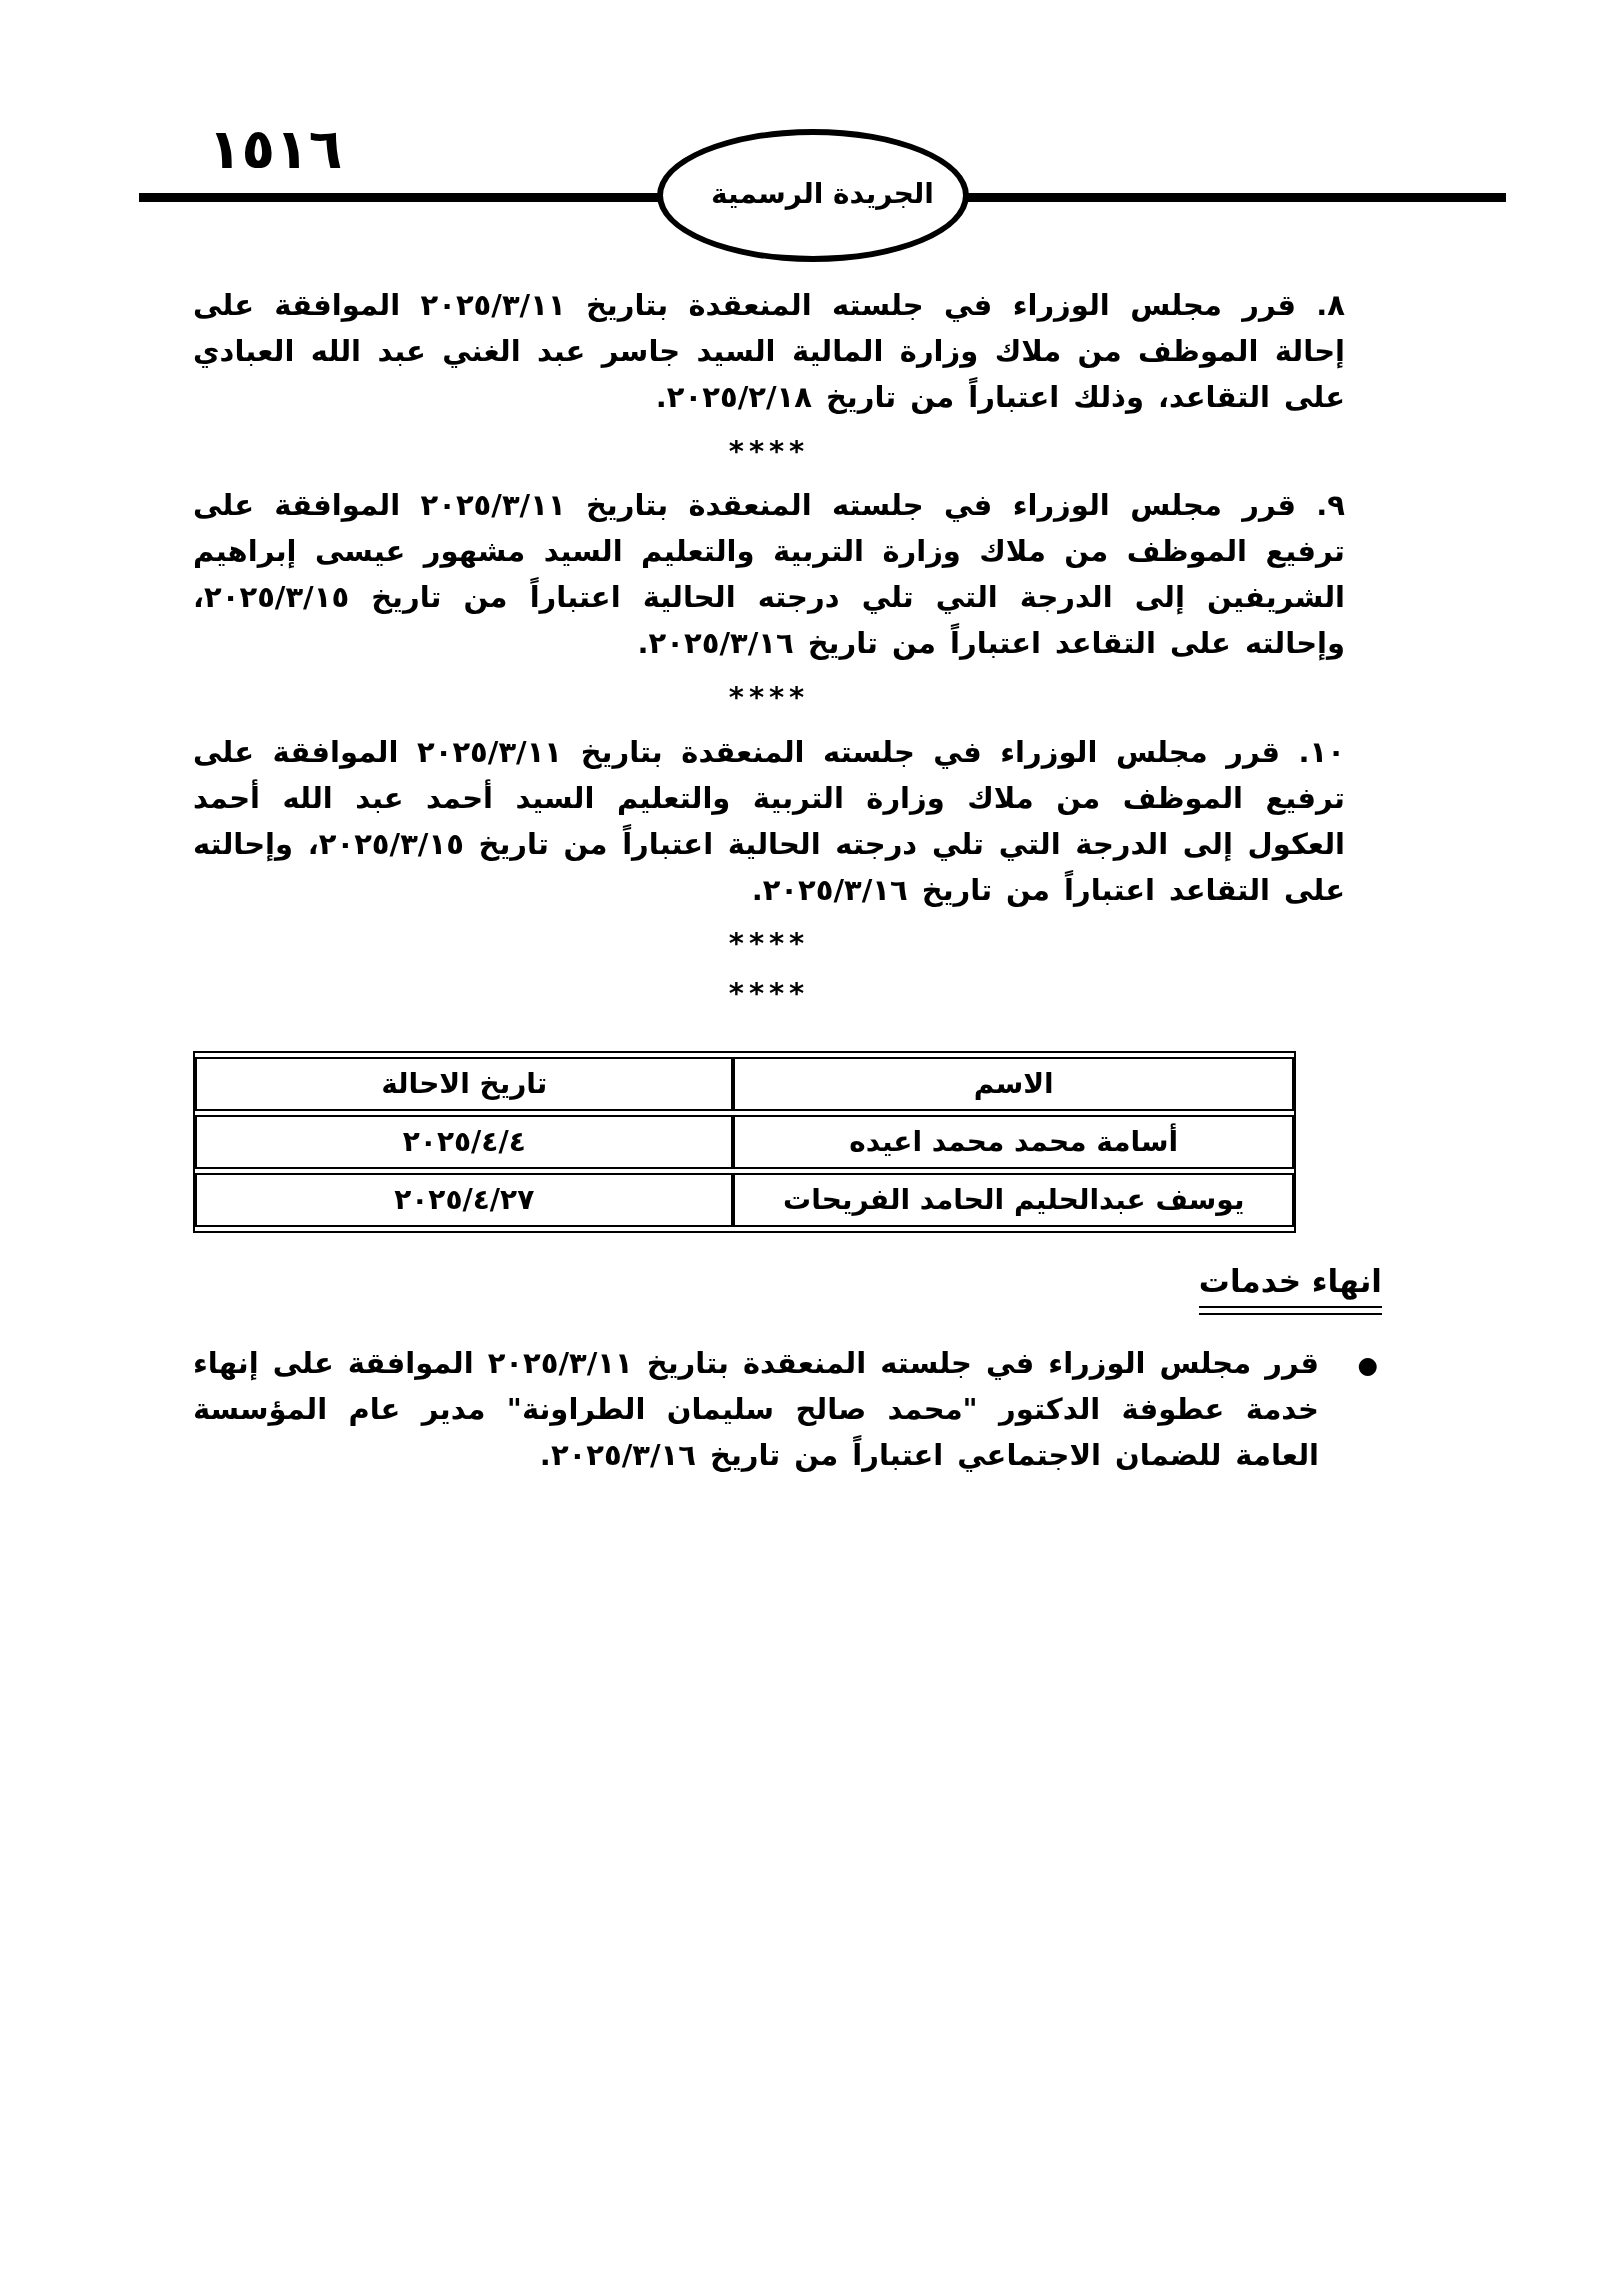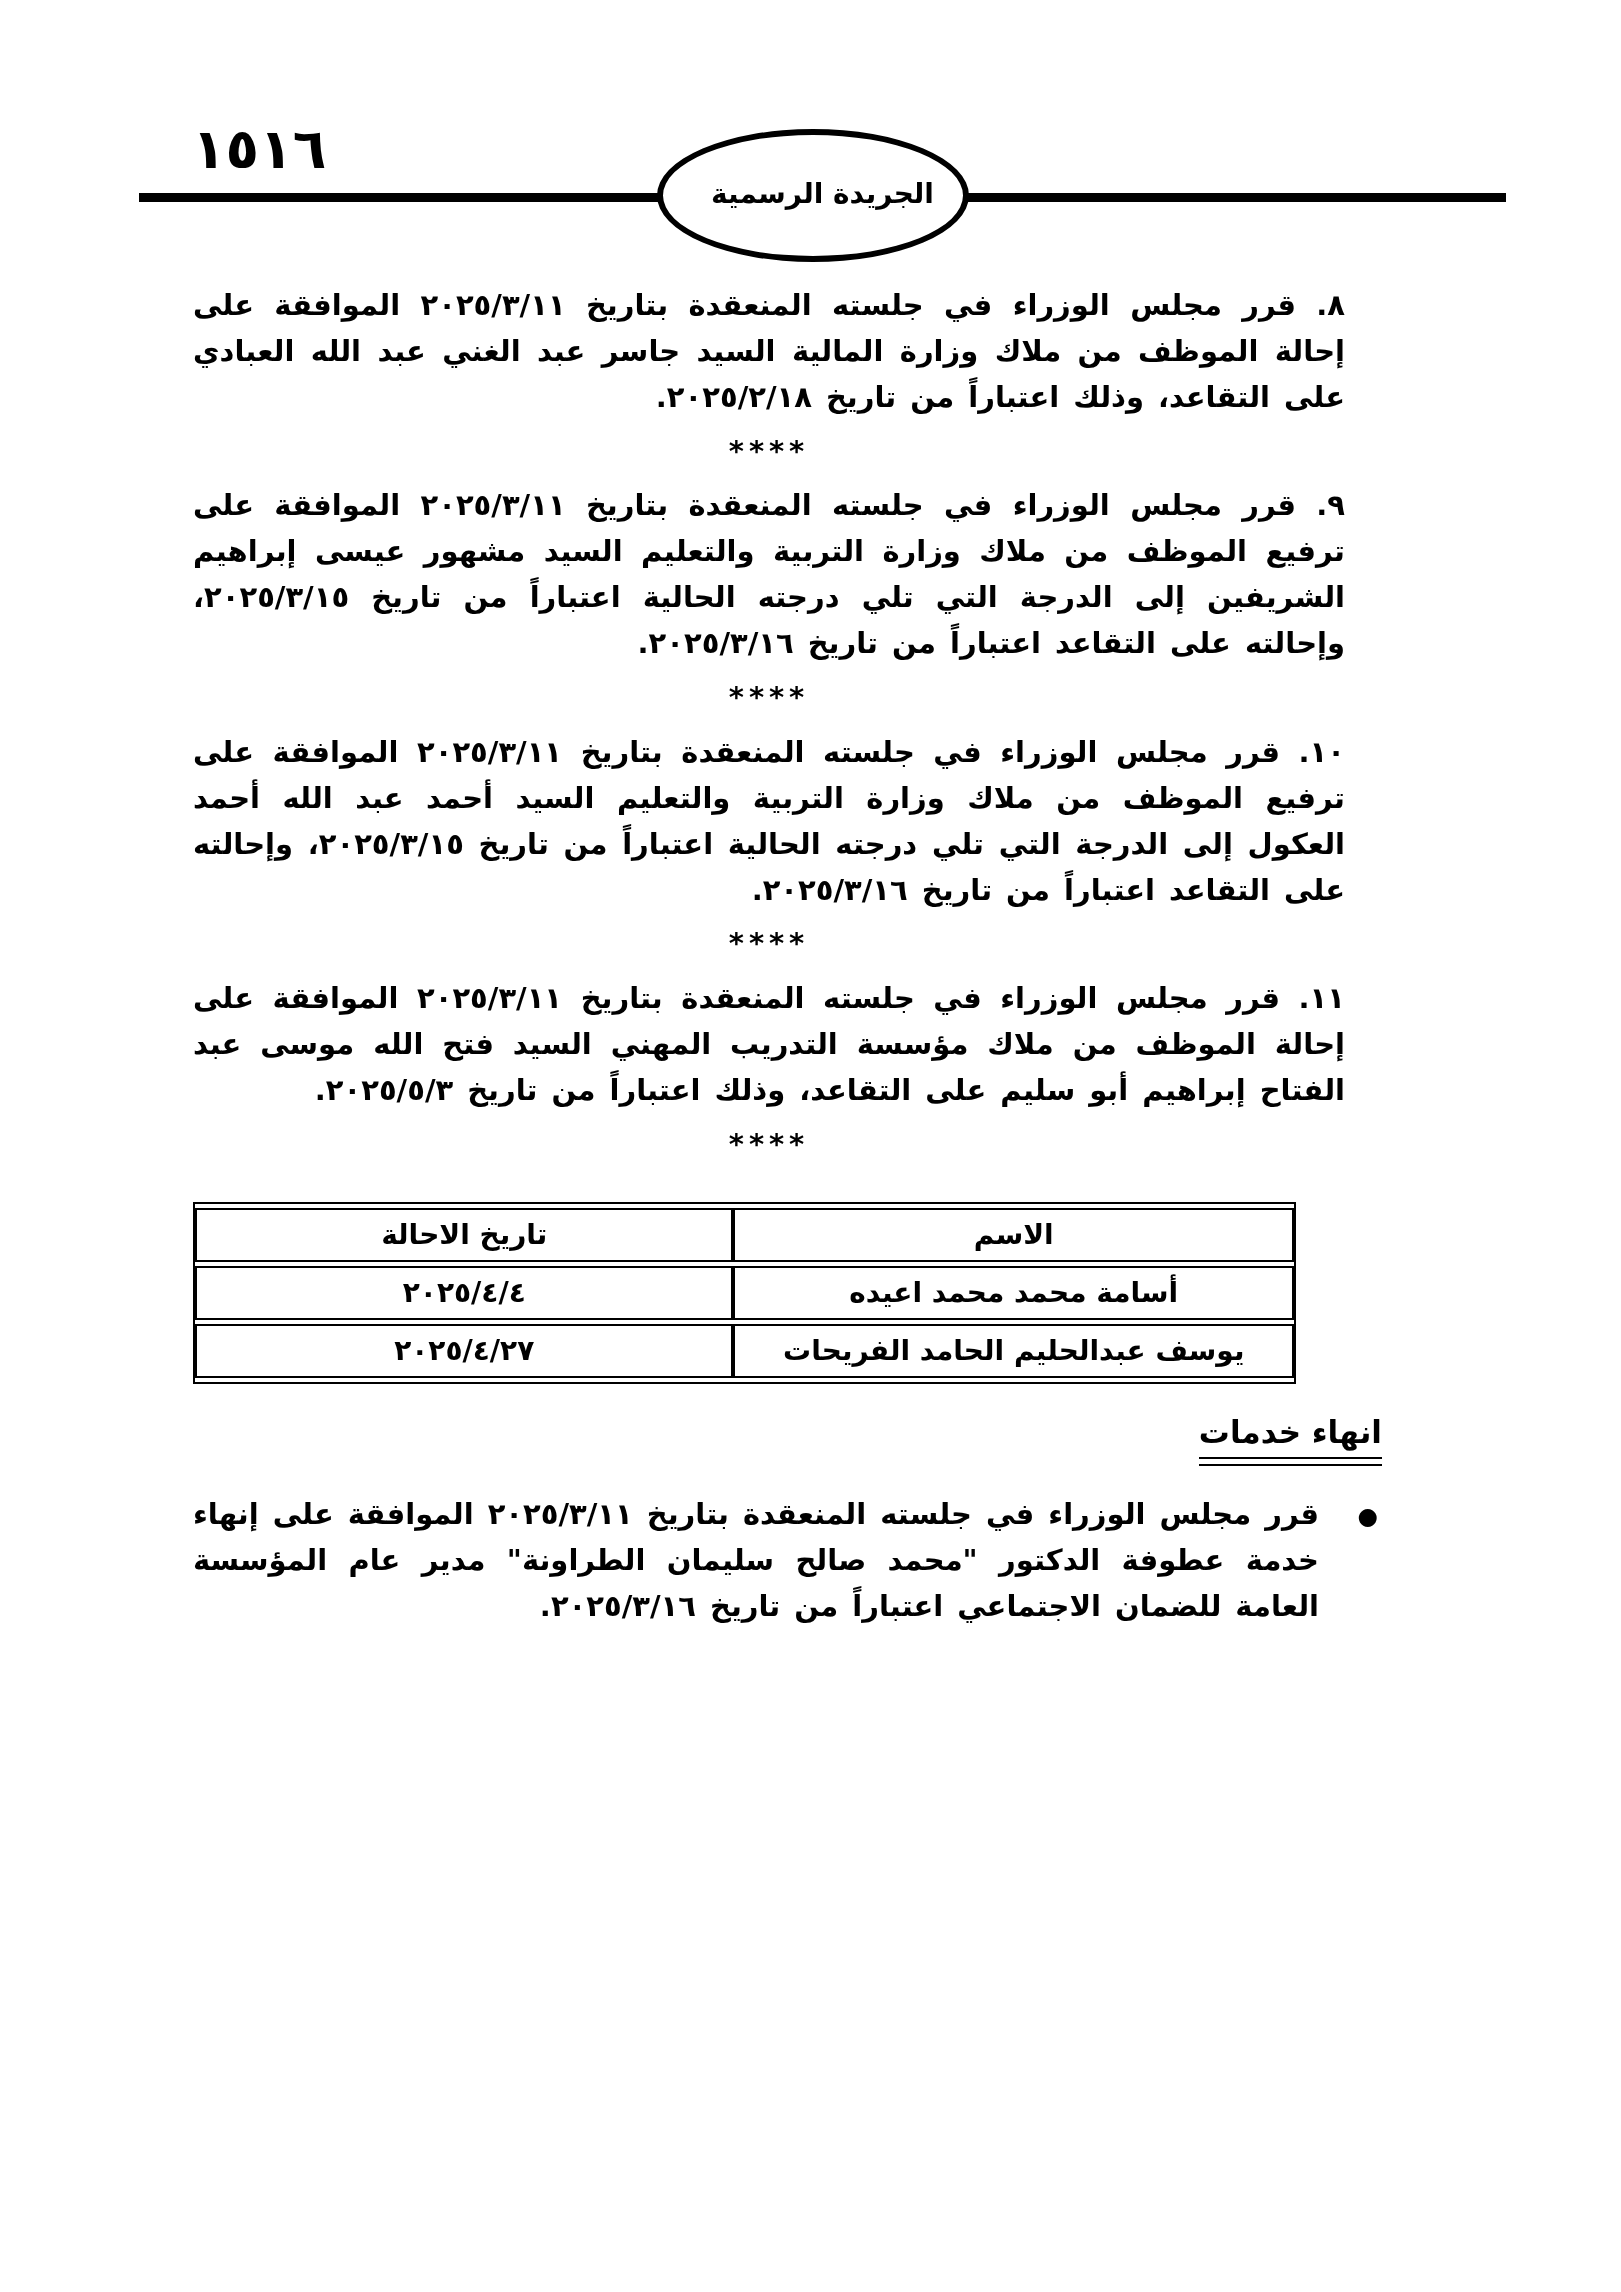--- a/index.html
+++ b/index.html
@@ -4,21 +4,21 @@
 <style>
   * { margin:0; padding:0; box-sizing:border-box; }
   html,body { background:#ffffff; }
   body {
     width:1621px; height:2293px; position:relative;
     font-family:"DejaVu Sans", sans-serif;
     color:#000; overflow:hidden;
   }
   
   .page-number {
-    position:absolute; left:192px; top:122px;
+    position:absolute; left:208px; top:122px;
     font-size:55px; font-weight:bold; line-height:1; direction:rtl;
   }
   .header-rule {
     position:absolute; left:139px; top:193px;
     width:1367px; height:8.8px; background:#000;
   }
   .masthead-oval {
     position:absolute; left:657px; top:129px;
     width:312px; height:133px; background:#fff;
     border:6.9px solid #000; border-radius:50%;
@@ -91,21 +91,20 @@
   <div class="separator">****</div>
 
   <p class="decision"><span class="decision-number">٩.</span> <span>قرر مجلس الوزراء في جلسته المنعقدة بتاريخ ٢٠٢٥/٣/١١ الموافقة على ترفيع الموظف من ملاك وزارة التربية والتعليم السيد مشهور عيسى إبراهيم الشريفين إلى الدرجة التي تلي درجته الحالية اعتباراً من تاريخ ٢٠٢٥/٣/١٥، وإحالته على التقاعد اعتباراً من تاريخ ٢٠٢٥/٣/١٦.</span></p>
 
   <div class="separator">****</div>
 
   <p class="decision"><span class="decision-number">١٠.</span> <span>قرر مجلس الوزراء في جلسته المنعقدة بتاريخ ٢٠٢٥/٣/١١ الموافقة على ترفيع الموظف من ملاك وزارة التربية والتعليم السيد أحمد عبد الله أحمد العكول إلى الدرجة التي تلي درجته الحالية اعتباراً من تاريخ ٢٠٢٥/٣/١٥، وإحالته على التقاعد اعتباراً من تاريخ ٢٠٢٥/٣/١٦.</span></p>
 
   <div class="separator">****</div>
 
-  <p class="decision"><span class="decision-number">١١.</span> <span>قرر مجلس الوزراء في جلسته المنعقدة بتاريخ ٢٠٢٥/٣/١١ الموافقة على إحالة الموظف من ملاك مؤسسة التدريب المهني السيد فتح الله موسى عبد الفتاح إبراهيم أبو سليم على التقاعد، وذلك اعتباراً من تاريخ ٢٠٢٥/٥/٣.</span></p>
 
   <div class="separator">****</div>
 
 
   <table class="referrals-table">
     <colgroup>
       <col class="col-name">
       <col class="col-date">
     </colgroup>
     <thead>

